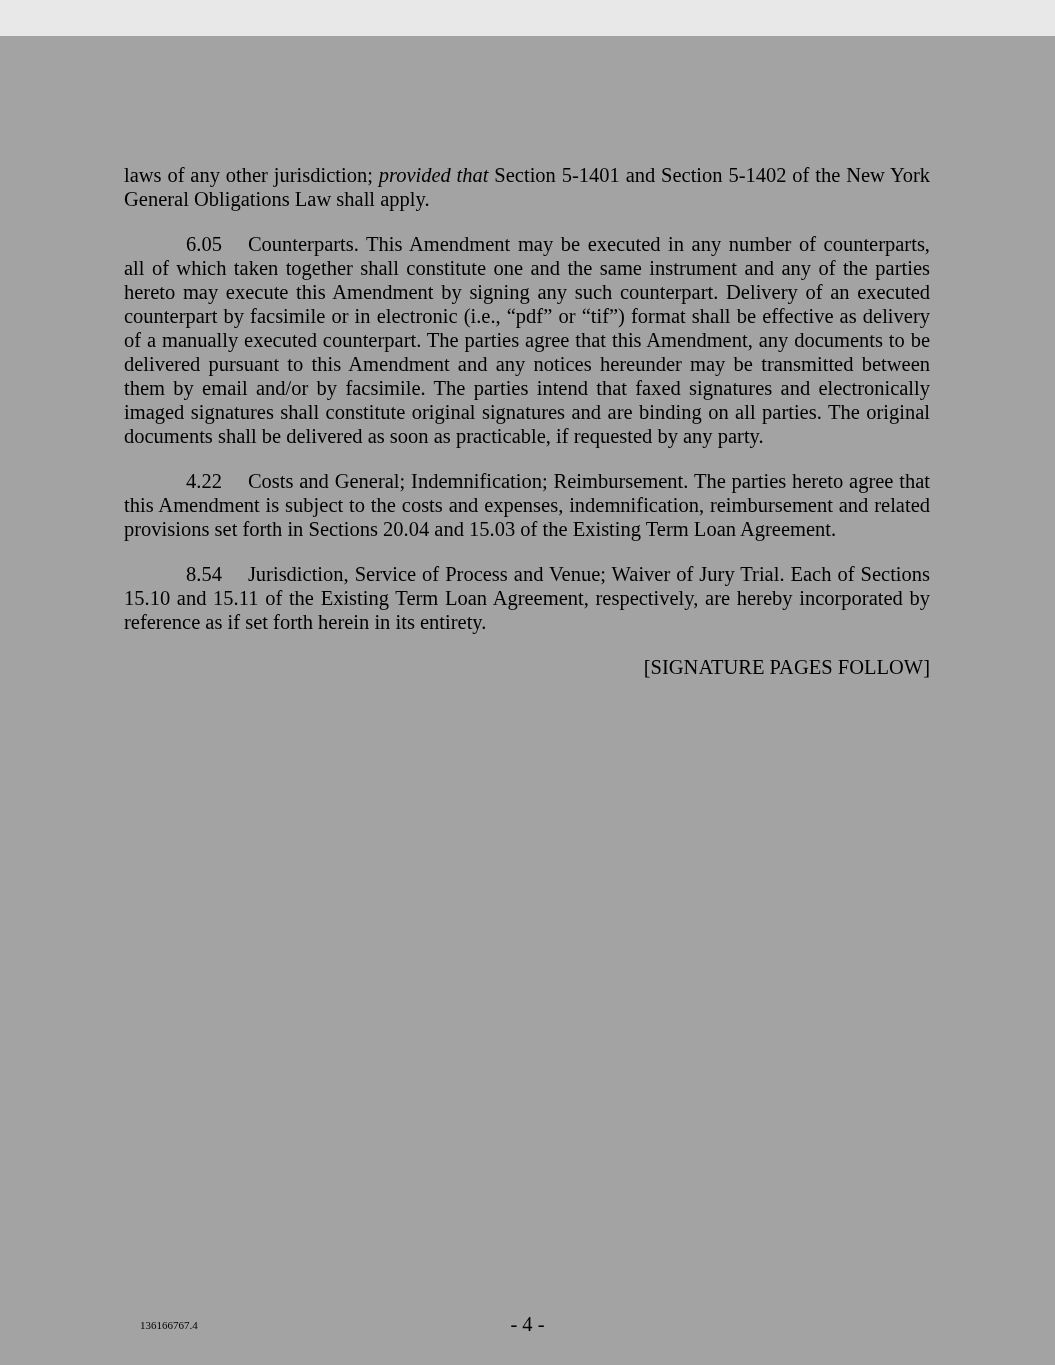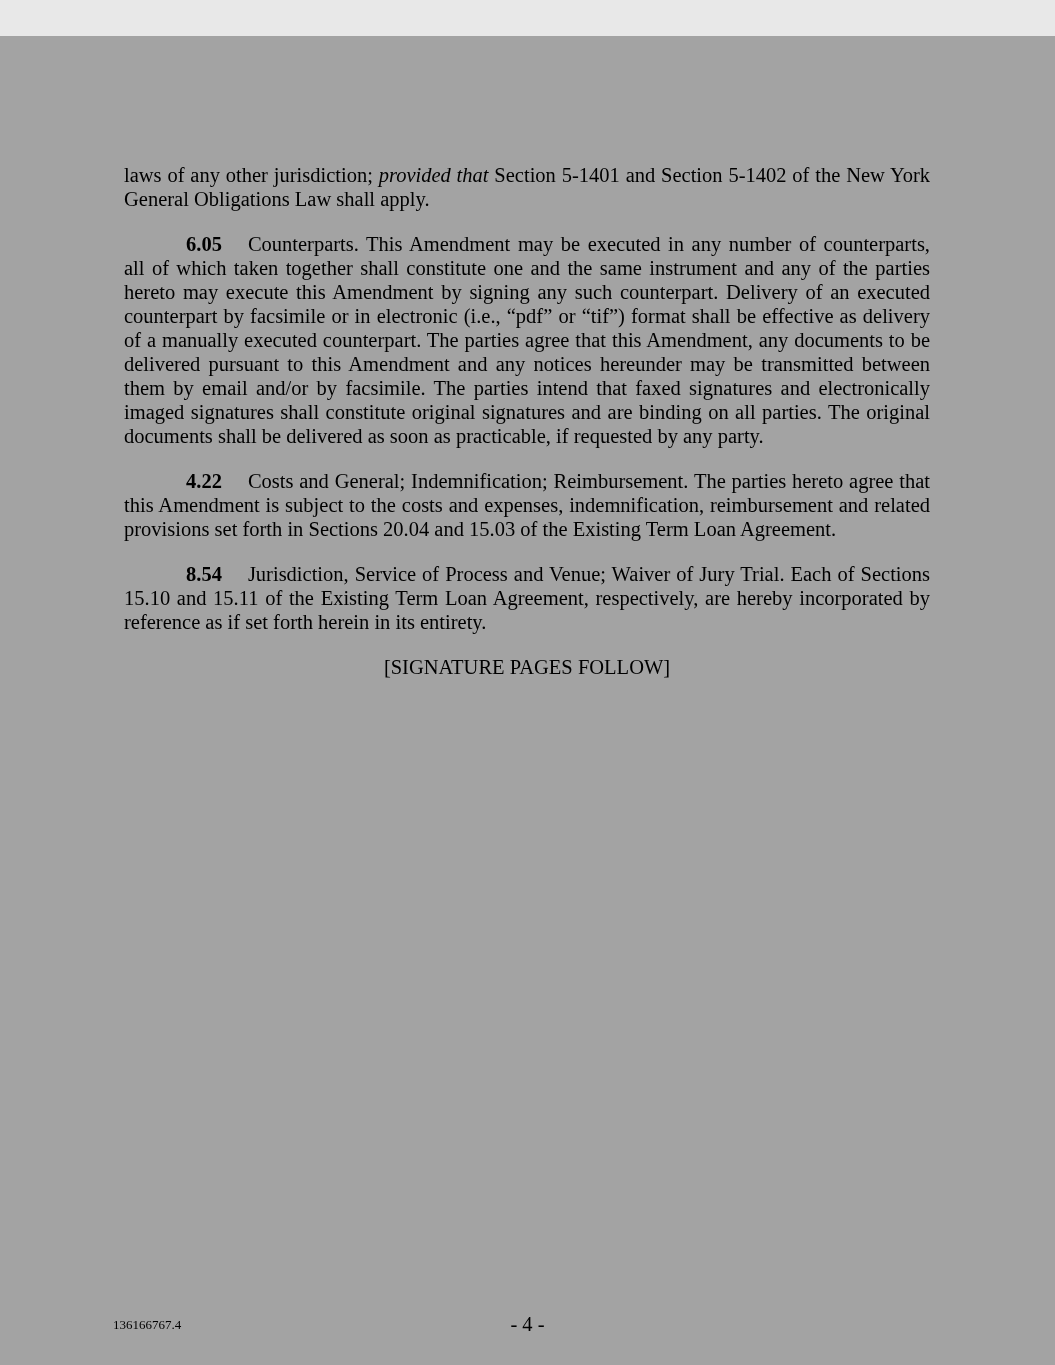--- a/index.html
+++ b/index.html
@@ -19,34 +19,34 @@
     position: absolute;
     left: 124px;
     top: 127px;
     width: 806px;
   }
   .para {
     margin: 0 0 21px 0;
     text-align: justify;
   }
   .sec { text-indent: 62px; }
-  .secnum { font-weight: bold; }
+  .secnum { font-weight: normal; }
   .tabgap { display: inline-block; width: 26px; }
   .u { text-underline-offset: 2px; }
   .italic { font-style: italic; }
   .sig {
     margin: 0;
-    text-align: center;
+    text-align: right;
     text-indent: 0;
   }
   .footer-doc {
     position: absolute;
-    left: 113px;
+    left: 140px;
     top: 1281px;
-    font-size: 13px;
+    font-size: 11px;
     line-height: 16px;
   }
   .footer-page {
     position: absolute;
     left: 0;
     top: 1276px;
     width: 100%;
     text-align: center;
     font-size: 20.5px;
     line-height: 24px;

